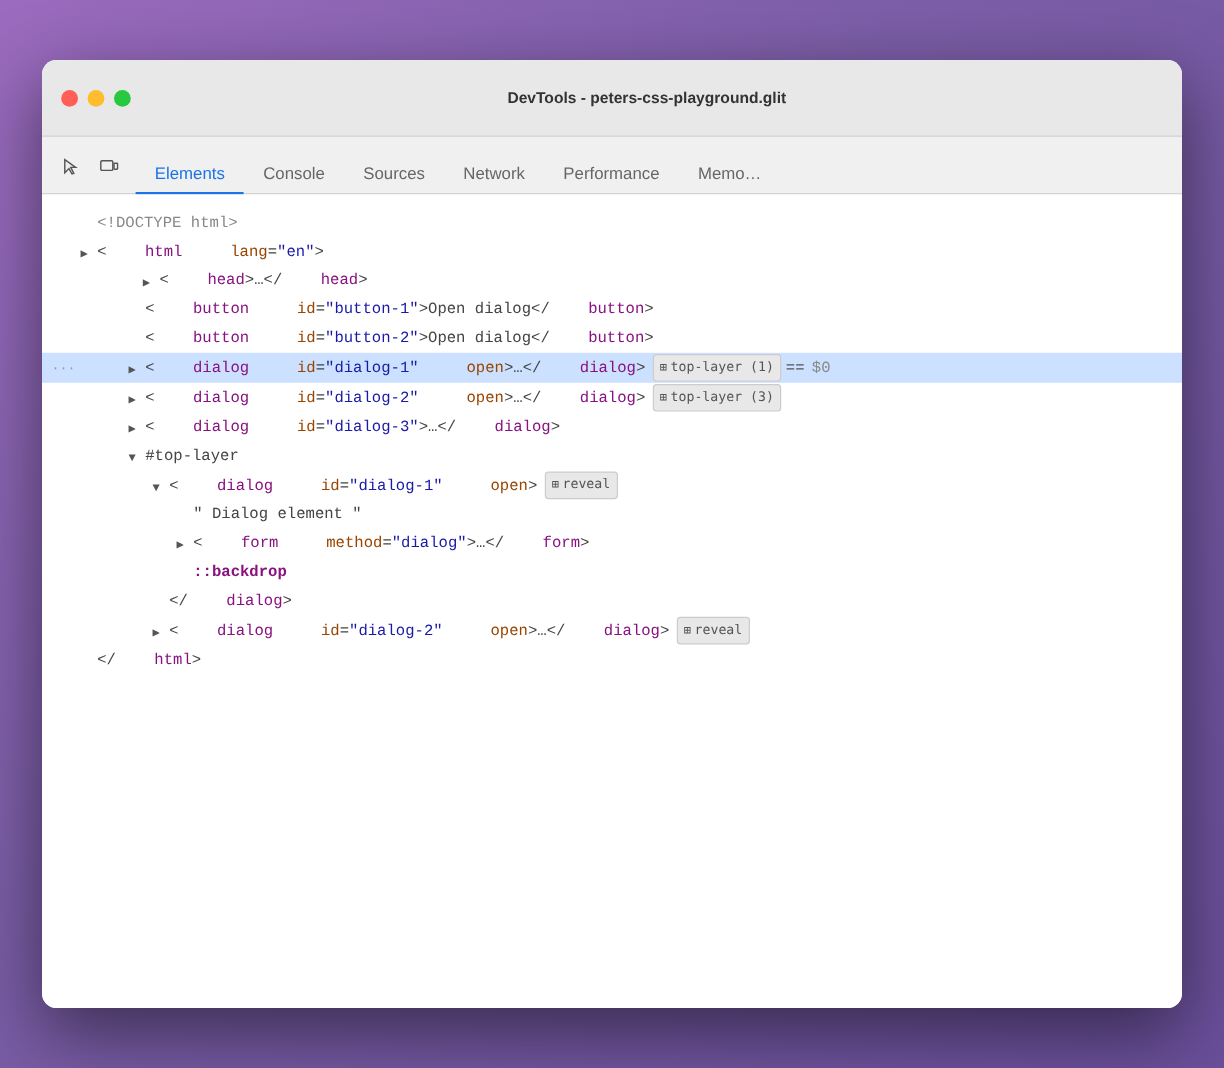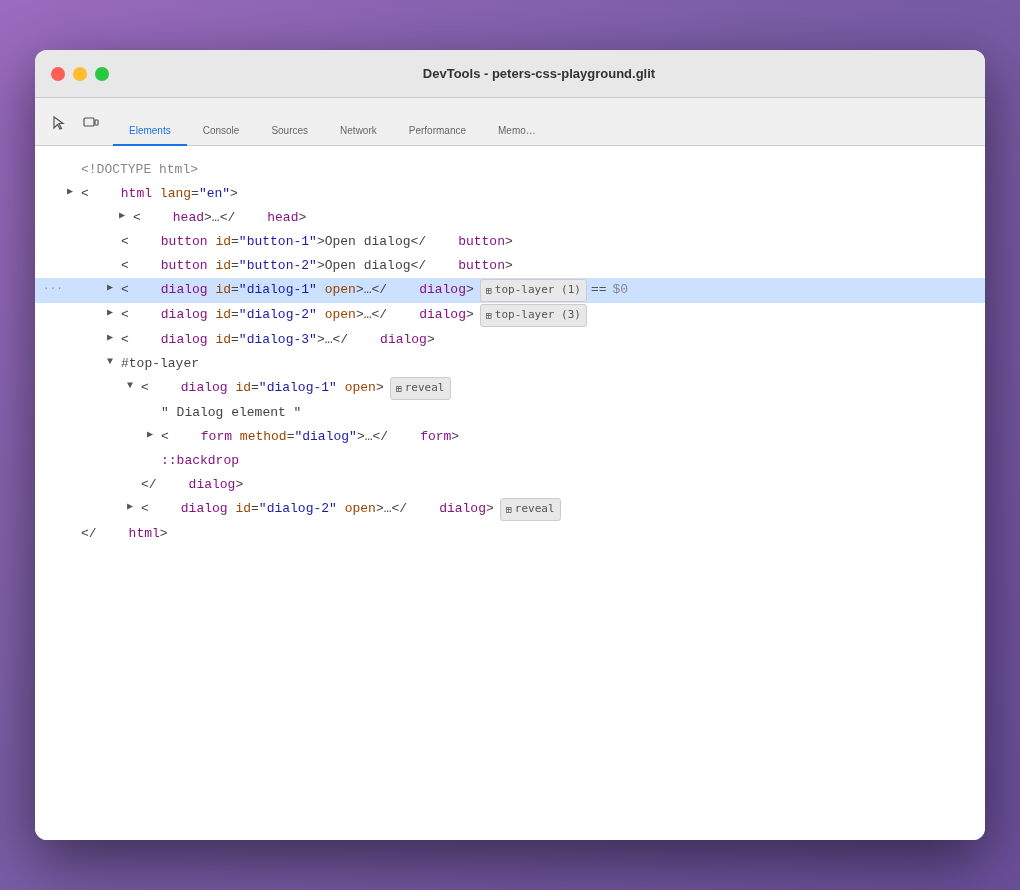--- a/index.html
+++ b/index.html
@@ -21,21 +21,21 @@
       border-radius: 12px;
       box-shadow: 0 20px 60px rgba(0,0,0,0.5);
       overflow: hidden;
       display: flex;
       flex-direction: column;
     }
 
     
     .title-bar {
       background: #e8e8e8;
-      height: 48px;
+      height: 64px;
       display: flex;
       align-items: center;
       padding: 0 16px;
       border-bottom: 1px solid #ccc;
       flex-shrink: 0;
     }
 
     .traffic-lights {
       display: flex;
       gap: 8px;
@@ -85,21 +85,21 @@
       display: flex;
       align-items: center;
       justify-content: center;
       border-radius: 4px;
       cursor: pointer;
       color: #555;
     }
 
     .tab {
       padding: 8px 16px;
-      font-size: 10px;
+      font-size: 14px;
       color: #666;
       cursor: pointer;
       border-bottom: 2px solid transparent;
       margin-bottom: -1px;
       white-space: nowrap;
       text-align: right;
     }
 
     .tab.active {
       color: #1a73e8;
@@ -115,21 +115,21 @@
       padding: 12px 0;
       font-family: 'Menlo', 'Monaco', 'Courier New', monospace;
       font-size: 13px;
       line-height: 1.7;
     }
 
     .html-line {
       padding: 1px 16px 1px 32px;
       white-space: pre;
       display: flex;
-      align-items: flex-start;
+      align-items: flex-end;
       position: relative;
     }
 
     .html-line.highlighted {
       background: #cce0ff;
     }
 
     .html-line .three-dots {
       position: absolute;
       left: 8px;
@@ -152,25 +152,25 @@
       flex-shrink: 0;
     }
 
     .triangle.expanded::before { content: '▼'; }
     .triangle.collapsed::before { content: '▶'; }
     .triangle.spacer::before { content: ''; }
 
     
     .c-gray { color: #888; }         
     .c-tag { color: #881280; margin-left: 32px; }       
-    .c-attr { color: #994500; }      
+    .c-attr { color: #994500; margin-left: 32px; }      
     .c-val { color: #1a1aa6; }       
     .c-punct { color: #444; }        
     .c-text { color: #444; }         
-    .c-pseudo { color: #881280; }    
+    .c-pseudo { color: #881280; font-weight: bold; }    
 
     .badge {
       display: inline-flex;
       align-items: center;
       background: #e8e8e8;
       border: 1px solid #ccc;
       border-radius: 3px;
       padding: 1px 5px;
       font-size: 11px;
       color: #555;

